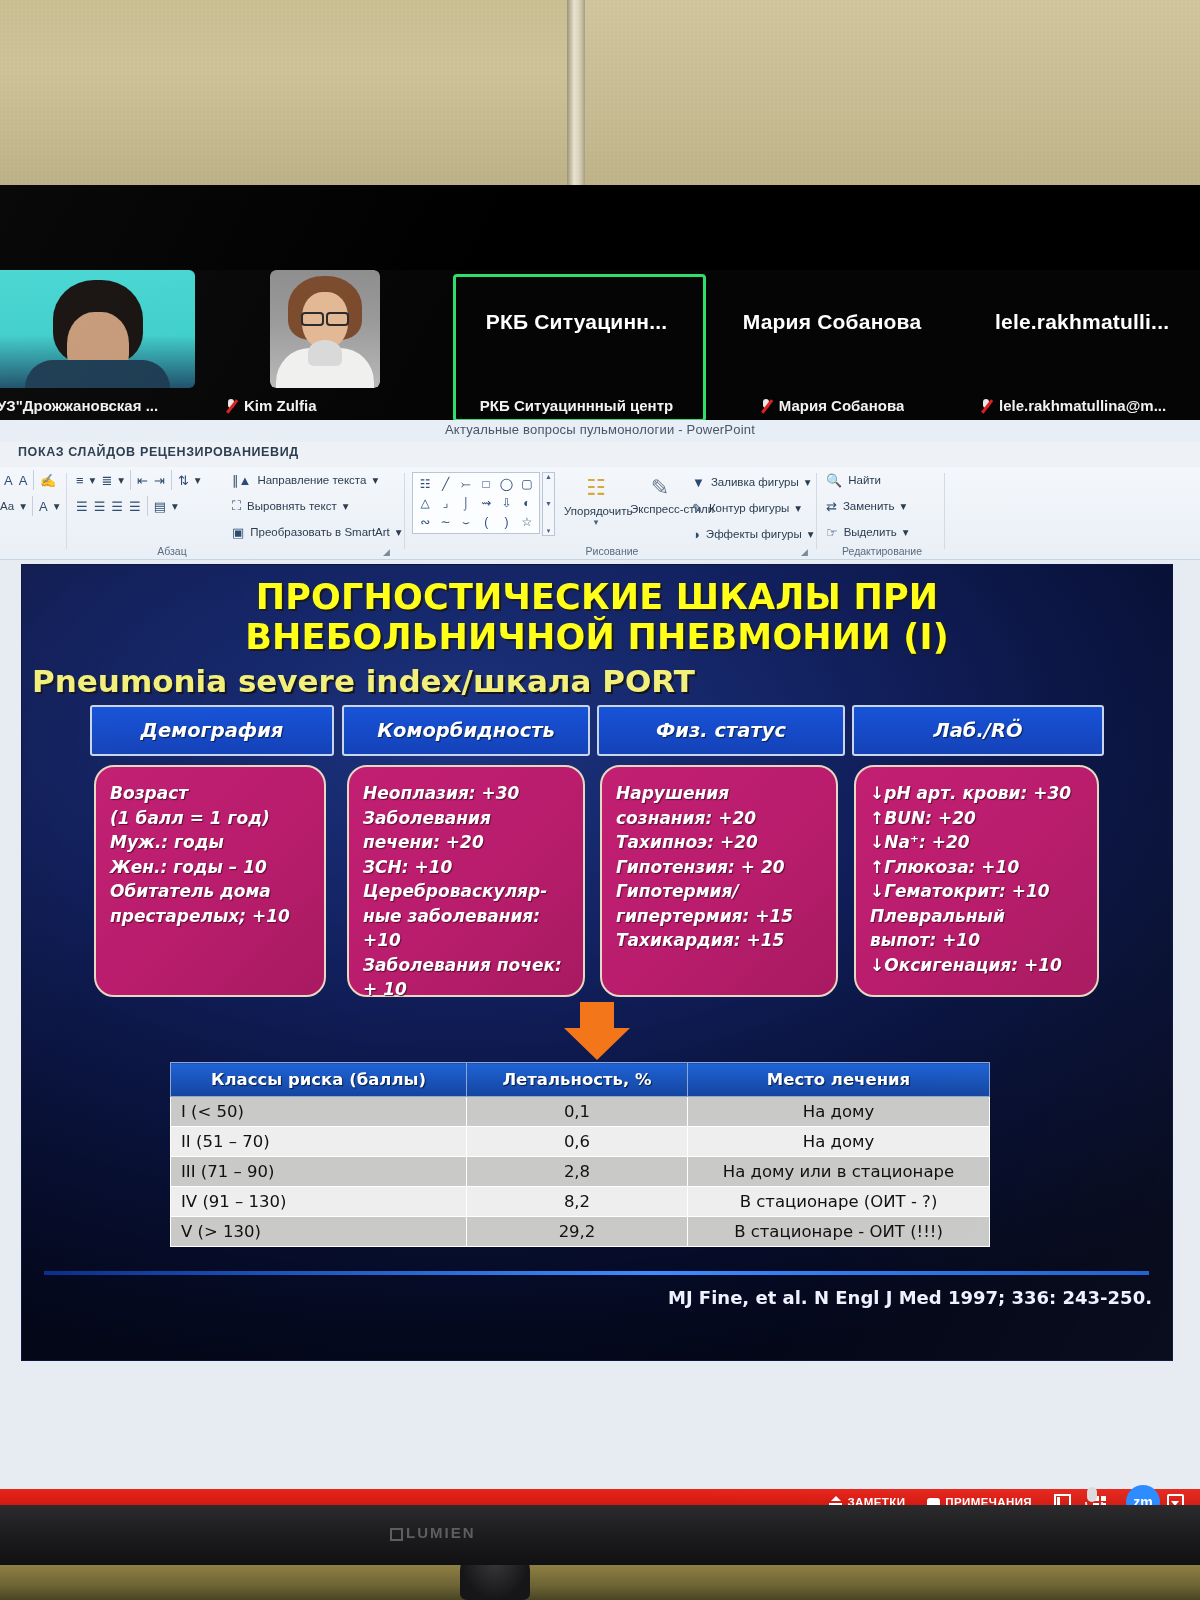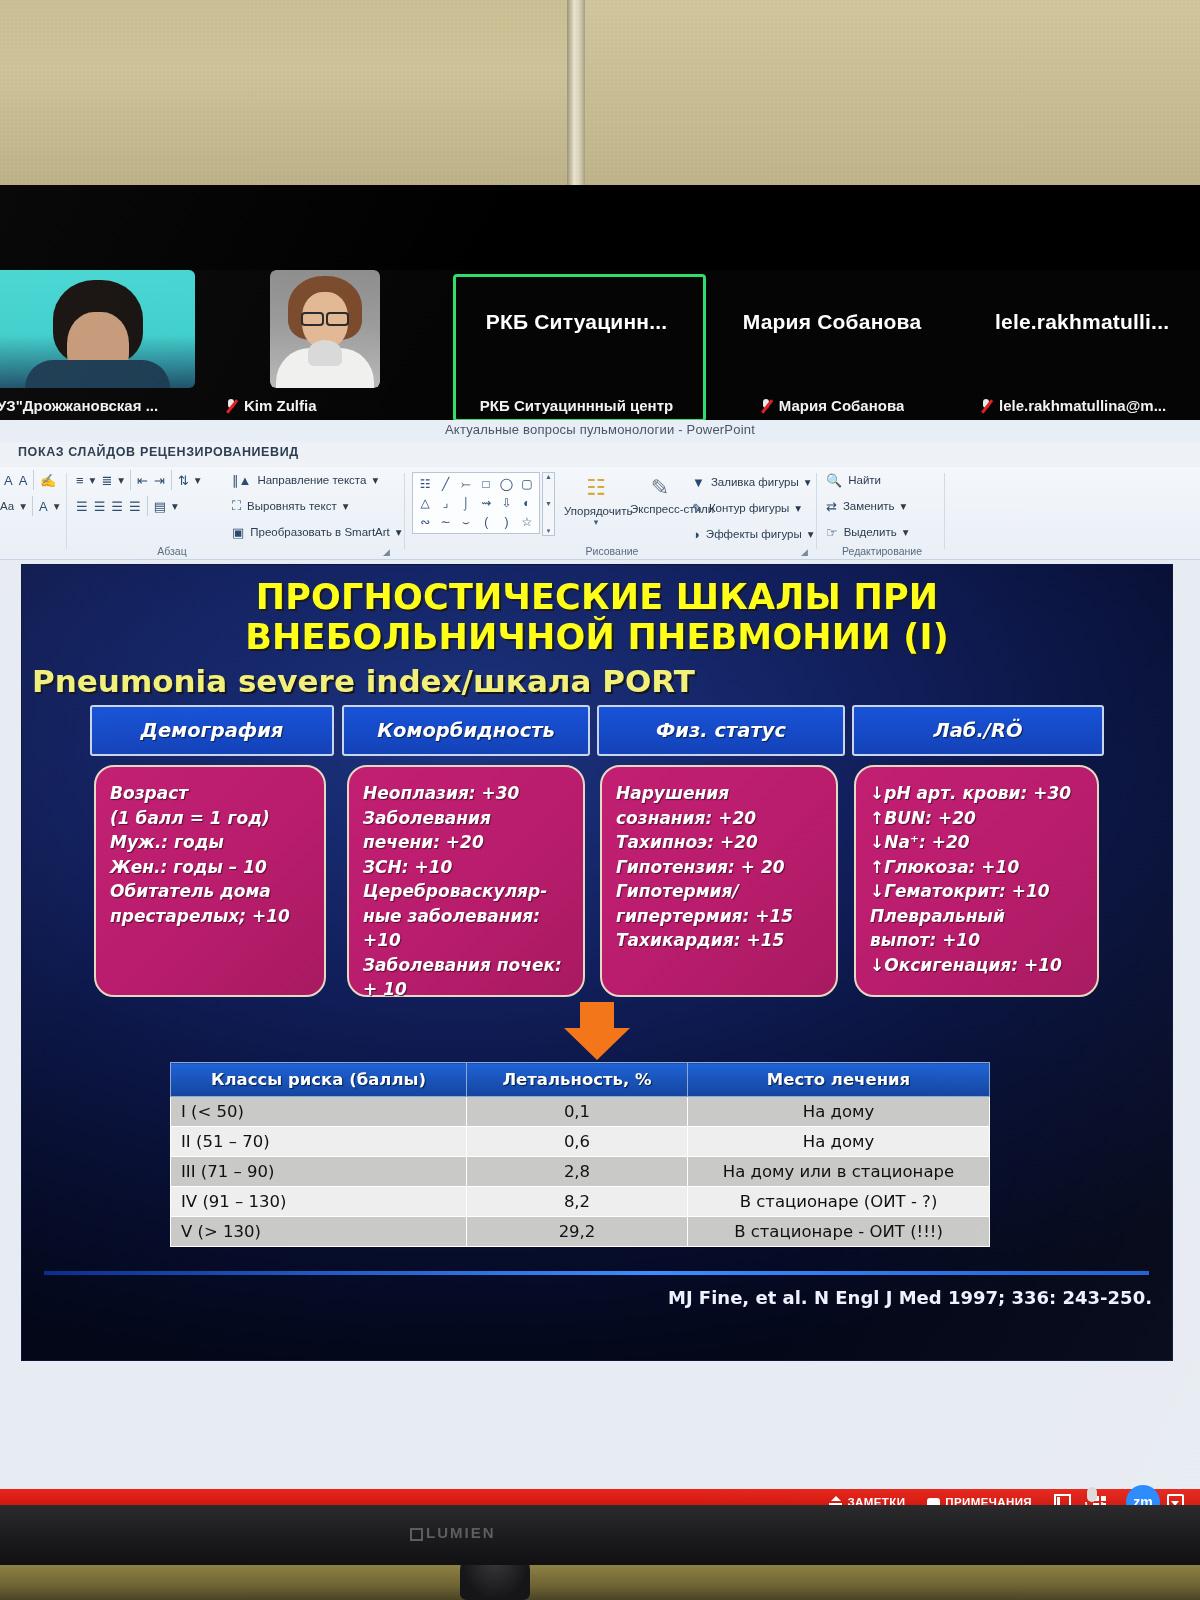--- a/index.html
+++ b/index.html
@@ -293,21 +293,20 @@
 
   
   #bezel{
     position:absolute;left:0;top:1505px;width:1200px;height:60px;
     background:linear-gradient(180deg,#2b2b2d 0%,#1b1b1d 55%,#111113 100%);
   }
   #brand{
     position:absolute;left:390px;top:19px;
     color:#5e5e5e;font-size:15px;letter-spacing:2px;font-weight:700;
     font-family:"Liberation Sans", sans-serif;
-    margin-left:20px;
   }
   #brand .sq{
     display:inline-block;width:9px;height:9px;border:2px solid #5e5e5e;
     margin-right:3px;vertical-align:middle;
   }
   #deskstrip{
     position:absolute;left:0;top:1565px;width:1200px;height:35px;
     background:linear-gradient(180deg,#8e8144,#6d6334 60%,#4a4425);
   }
   #standneck{

